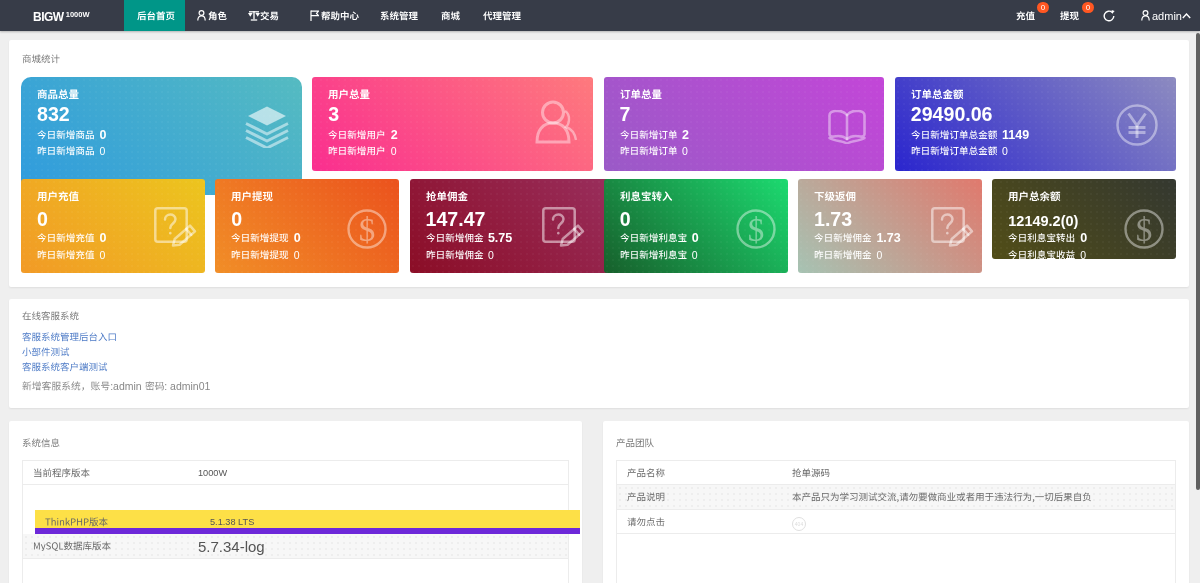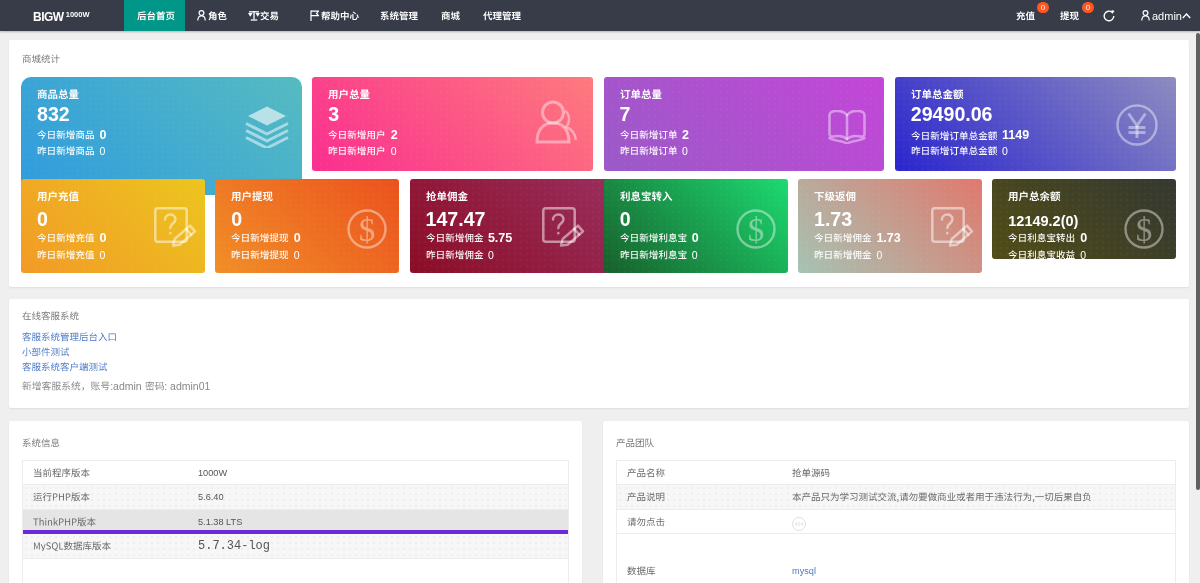--- a/index.html
+++ b/index.html
@@ -281,21 +281,21 @@
           <g fill="#fff" transform="translate(0,9.2) scale(0.0105,-0.0105)">
             <use href="#g41" x="0"></use>
             <use href="#g42" x="1000"></use>
             <use href="#g28" x="2000"></use>
             <use href="#g45" x="3000"></use>
             <use href="#g46" x="4000"></use>
           </g>
         </svg>
       </div>
       <div style="position:absolute;left:16px;top:27.5px;font-family:'Liberation Sans',sans-serif;font-weight:bold;color:#fff;font-size:19.6px;line-height:19.6px">29490.06</div>
-      <div style="position:absolute;left:16px;top:52px;display:flex;align-items:flex-end">
+      <div style="position:absolute;left:16px;top:52px;display:flex;align-items:center">
         <svg class="tx " width="91.2" height="10.4" viewBox="0 0 91.2 10.4">
           <g fill="#fff" transform="translate(0,8.4) scale(0.0096,-0.0096)">
             <use href="#g30" x="0"></use>
             <use href="#g31" x="1000"></use>
             <use href="#g32" x="2000"></use>
             <use href="#g33" x="3000"></use>
             <use href="#g43" x="4000"></use>
             <use href="#g44" x="5000"></use>
             <use href="#g47" x="6000"></use>
             <use href="#g48" x="7000"></use>
@@ -719,39 +719,21 @@
               <use href="#g103" x="3000"></use>
               <use href="#g104" x="4000"></use>
               <use href="#g105" x="5000"></use>
             </g>
           </svg>
         </div>
         <div style="position:absolute;left:175px;top:7px;display:flex">
           <span style="font-family:'Liberation Sans',sans-serif;color:#555;font-size:9.2px;line-height:11px">1000W</span>
         </div>
       </div>
-      <div style="position:absolute;left:0px;top:24.4px;width:545px;height:24.4px;background:#f7f7f7;background-image:radial-gradient(#eeeeee 0.9px, rgba(0,0,0,0) 1.05px);background-size:6px 6px;border-bottom:1px solid #ececec;box-sizing:border-box">
-        <div style="position:absolute;left:10px;top:7px">
-          <svg class="tx " width="56.9" height="10.3" viewBox="0 0 56.9 10.3">
-            <g fill="#666" transform="translate(0,8.4) scale(0.0095,-0.0095)">
-              <use href="#g106" x="0"></use>
-              <use href="#g107" x="1000"></use>
-              <use href="#g108" x="2000"></use>
-              <use href="#g109" x="2633"></use>
-              <use href="#g108" x="3361"></use>
-              <use href="#g104" x="3994"></use>
-              <use href="#g105" x="4994"></use>
-            </g>
-          </svg>
-        </div>
-        <div style="position:absolute;left:175px;top:7px;display:flex">
-          <span style="font-family:'Liberation Sans',sans-serif;color:#555;font-size:9.2px;line-height:11px">5.6.40</span>
-        </div>
-      </div>
-      <div style="position:absolute;left:0px;top:48.8px;width:545px;height:24.4px;background:#e5e5e5;border-bottom:4px solid #6d28d9;box-sizing:border-box">
+      <div style="position:absolute;left:12px;top:48.8px;width:545px;height:24.4px;background:#fde047;border-bottom:6px solid #6d28d9;box-sizing:border-box">
         <div style="position:absolute;left:10px;top:7px">
           <svg class="tx " width="63.1" height="10.3" viewBox="0 0 63.1 10.3">
             <g fill="#666" transform="translate(0,8.4) scale(0.0095,-0.0095)">
               <use href="#g110" x="0"></use>
               <use href="#g111" x="599"></use>
               <use href="#g112" x="1206"></use>
               <use href="#g113" x="1481"></use>
               <use href="#g114" x="2091"></use>
               <use href="#g108" x="2643"></use>
               <use href="#g109" x="3276"></use>
@@ -776,21 +758,21 @@
               <use href="#g119" x="2671"></use>
               <use href="#g120" x="3214"></use>
               <use href="#g121" x="4214"></use>
               <use href="#g122" x="5214"></use>
               <use href="#g104" x="6214"></use>
               <use href="#g105" x="7214"></use>
             </g>
           </svg>
         </div>
         <div style="position:absolute;left:175px;top:7px;display:flex">
-          <span style="font-family:Liberation Mono, monospace;color:#555;font-size:12px;line-height:11px">5.7.34-log</span>
+          <span style="font-family:Liberation Sans, sans-serif;color:#555;font-size:15px;line-height:11px">5.7.34-log</span>
         </div>
       </div>
     </div>
   </div>
 <div class="panel" style="left:603px;top:421px;width:586px;height:200px">
     <div style="position:absolute;left:13px;top:17px">
       <svg class="tx " width="38.0" height="10.3" viewBox="0 0 38.0 10.3">
         <g fill="#777" transform="translate(0,8.4) scale(0.0095,-0.0095)">
           <use href="#g127" x="0"></use>
           <use href="#g128" x="1000"></use>
@@ -879,34 +861,20 @@
             <g fill="#666" transform="translate(0,8.4) scale(0.0095,-0.0095)">
               <use href="#g145" x="0"></use>
               <use href="#g146" x="1000"></use>
               <use href="#g161" x="2000"></use>
               <use href="#g162" x="3000"></use>
             </g>
           </svg>
         </div>
         <div style="position:absolute;left:175px;top:7px;display:flex">
           <div style="width:12px;height:12px;border:1px solid #e0e0e0;border-radius:50%;color:#ddd;font-size:5px;line-height:12px;text-align:center">404</div>
-        </div>
-      </div>
-      <div style="position:absolute;left:0px;top:97.6px;width:558px;height:24.4px;background:#fff;box-sizing:border-box">
-        <div style="position:absolute;left:10px;top:7px">
-          <svg class="tx " width="28.5" height="10.3" viewBox="0 0 28.5 10.3">
-            <g fill="#666" transform="translate(0,8.4) scale(0.0095,-0.0095)">
-              <use href="#g120" x="0"></use>
-              <use href="#g121" x="1000"></use>
-              <use href="#g122" x="2000"></use>
-            </g>
-          </svg>
-        </div>
-        <div style="position:absolute;left:175px;top:7px;display:flex">
-          <span style="font-family:'Liberation Sans',sans-serif;color:#4c7ac6;font-size:9.2px;line-height:11px">mysql</span>
         </div>
       </div>
     </div>
   </div>
 <div style="position:absolute;left:1196px;top:33px;width:4px;height:457px;background:#606060;border-radius:2px"></div>
 <svg width="0" height="0" style="position:absolute">
     <defs>
       <path id="g0" d="M138 765V490C138 340 129 132 21 -10C48 -25 100 -67 121 -92C236 55 260 292 263 460H968V574H263V665C484 677 723 704 905 749L808 847C646 805 378 778 138 765ZM316 349V-89H437V-44H773V-86H901V349ZM437 67V238H773V67Z"></path>
       <path id="g1" d="M161 353V-89H284V-38H710V-88H839V353ZM284 78V238H710V78ZM128 420C181 437 253 440 787 466C808 438 826 412 839 389L940 463C887 547 767 671 676 758L582 695C620 658 660 615 699 572L287 558C364 632 442 721 507 814L386 866C317 746 208 624 173 592C140 561 116 541 89 535C103 503 123 443 128 420Z"></path>
       <path id="g2" d="M267 286H724V221H267ZM267 378V439H724V378ZM267 129H724V61H267ZM205 809C231 782 258 746 278 715H48V604H429L413 543H147V-90H267V-43H724V-90H849V543H546L574 604H955V715H730C756 747 784 784 810 822L672 852C655 810 624 757 596 715H365L410 738C390 773 349 822 312 857Z"></path>

